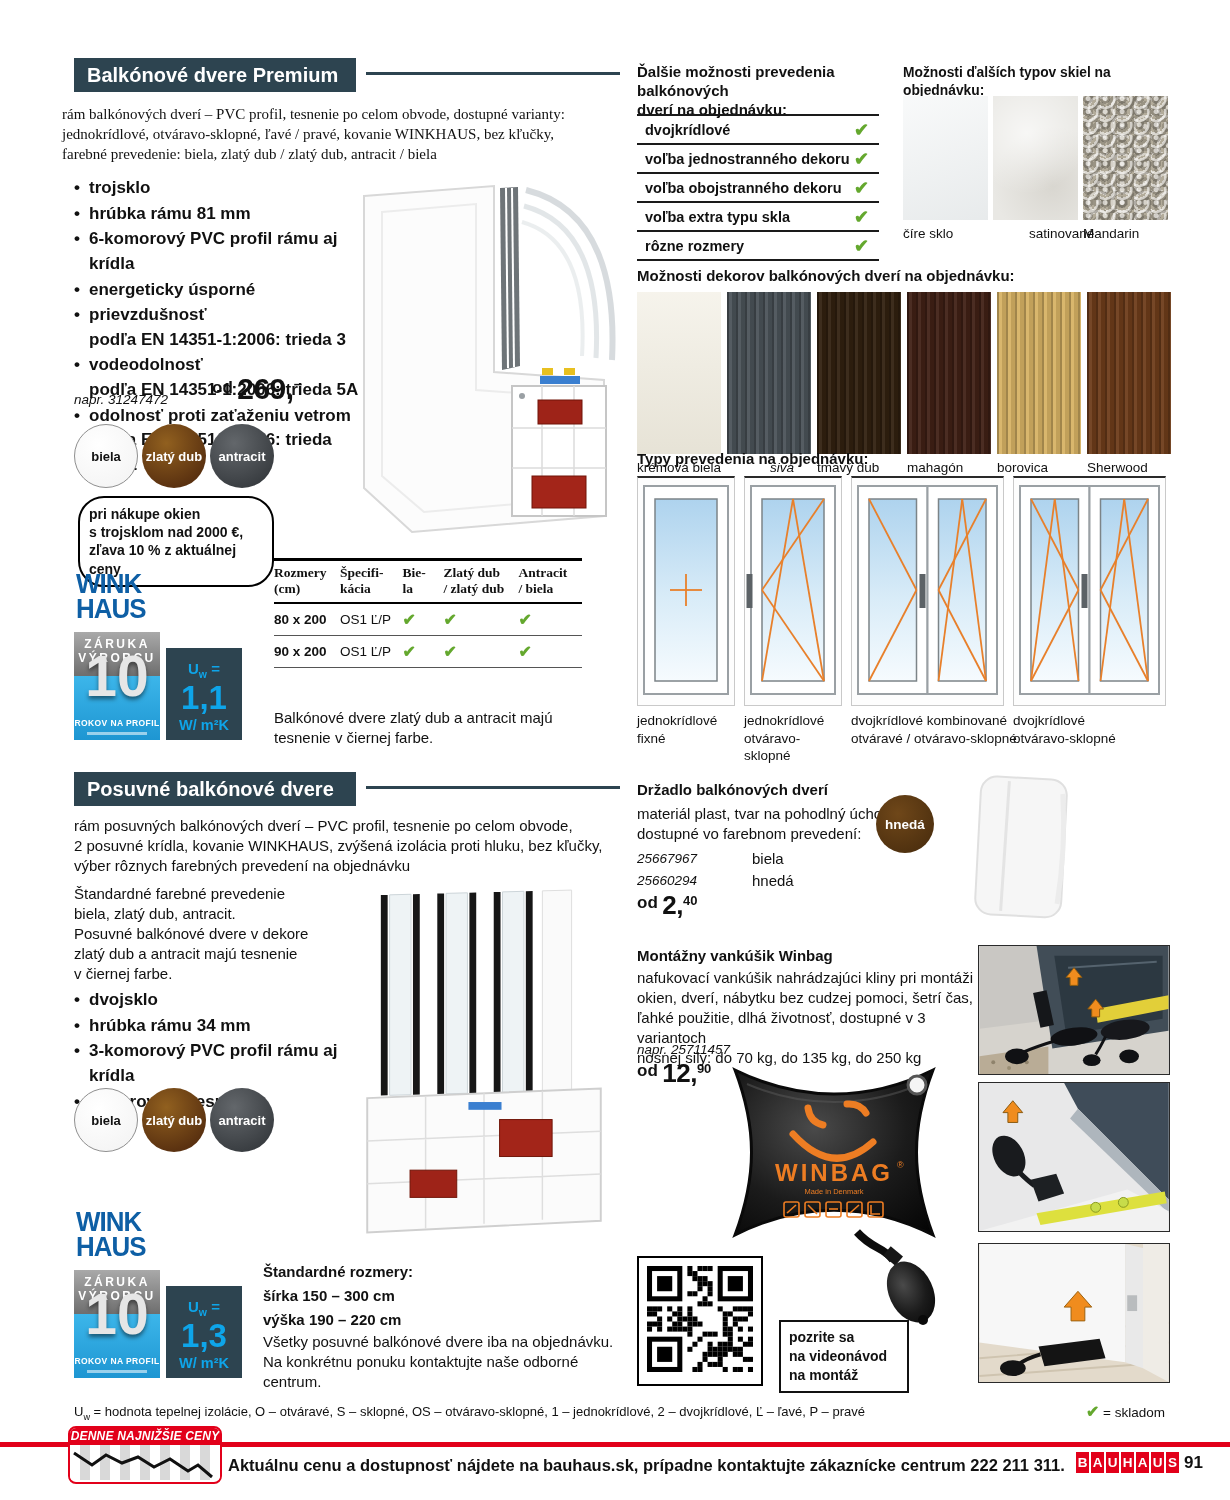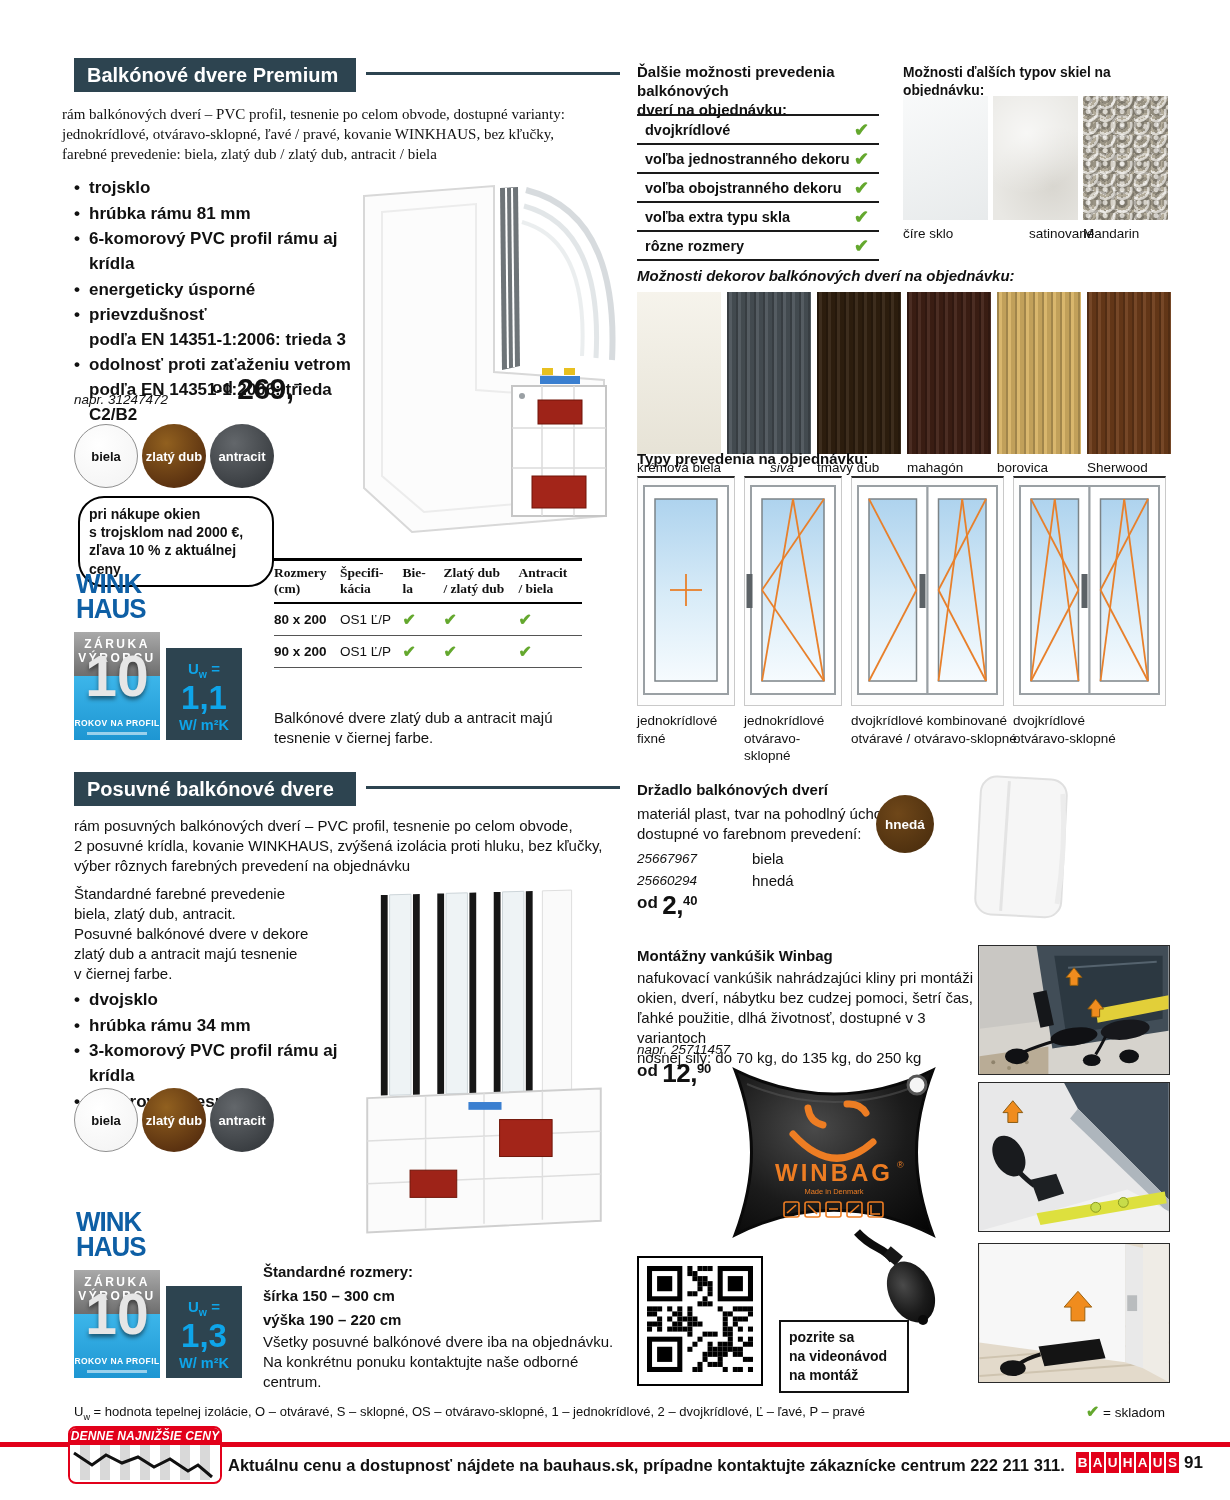--- a/index.html
+++ b/index.html
@@ -126,20 +126,21 @@
   <div class="abs body-text prewrap" style="left:62px;top:104px;width:548px;font-family:Liberation Serif, serif;">rám balkónových dverí – PVC profil, tesnenie po celom obvode, dostupné varianty:
 jednokrídlové, otváravo-sklopné, ľavé / pravé, kovanie WINKHAUS, bez kľučky,
 farebné prevedenie: biela, zlatý dub / zlatý dub, antracit / biela</div>
 
   <ul class="bullets abs" style="left:74px;top:176px;width:305px;">
     <li><span>trojsklo</span></li>
     <li><span>hrúbka rámu 81 mm</span></li>
     <li><span>6-komorový PVC profil rámu aj krídla</span></li>
     <li><span>energeticky úsporné</span></li>
     <li><span>prievzdušnosť</span><span class="b-sub">podľa EN 14351-1:2006: trieda 3</span></li>
+    <li><span>vodeodolnosť</span><span class="b-sub">podľa EN 14351-1:2006: trieda 5A</span></li>
     <li><span>odolnosť proti zaťaženiu vetrom</span><span class="b-sub">podľa EN 14351-1:2006: trieda C2/B2</span></li>
   </ul>
 
   <div class="abs example" style="left:74px;top:392px;">napr. 31247472</div>
   <div class="abs price" style="left:212px;top:372px;">
     <span class="pfx">od</span>
     <span class="pval">269,</span><span class="psup">–</span>
   </div>
 
   <div class="abs" style="left:348px;top:180px;width:268px;height:377px;">
@@ -264,21 +265,21 @@
   </div>
 
   <div class="rh" style="left:903px;top:64px;width:285px;font-size:13.8px;">Možnosti ďalších typov skiel na objednávku:</div>
   <div class="sw clear-glass" style="left: 903px; top: 96px; width: 85px; height: 124px; background-color: rgb(239, 242, 243);"></div>
   <div class="sw satin" style="left: 993px; top: 96px; width: 85px; height: 124px; background-color: rgb(233, 232, 228);"></div>
   <div class="sw mandarin" style="left: 1083px; top: 96px; width: 85px; height: 124px; background-color: rgb(178, 171, 154);"></div>
   <div class="sw-label" style="left:903px;top:226px;">číre sklo</div>
   <div class="sw-label" style="left:993px;top:226px;margin-left:36px;">satinované</div>
   <div class="sw-label" style="left:1083px;top:226px;">Mandarin</div>
 
-  <div class="rh" style="left:637px;top:266px;width:540px;font-style:italic;">Možnosti dekorov balkónových dverí na objednávku:</div>
+  <div class="rh" style="left:637px;top:266px;width:540px;">Možnosti dekorov balkónových dverí na objednávku:</div>
   <div class="sw smooth" style="left: 637px; top: 292px; width: 84px; height: 162px; background-color: rgb(240, 236, 223);"></div>
   <div class="sw wood" style="left: 727px; top: 292px; width: 84px; height: 162px; background-color: rgb(74, 82, 88);"></div>
   <div class="sw wood" style="left: 817px; top: 292px; width: 84px; height: 162px; background-color: rgb(49, 32, 15);"></div>
   <div class="sw wood" style="left: 907px; top: 292px; width: 84px; height: 162px; background-color: rgb(64, 32, 21);"></div>
   <div class="sw wood" style="left: 997px; top: 292px; width: 84px; height: 162px; background-color: rgb(215, 178, 100);"></div>
   <div class="sw wood" style="left: 1087px; top: 292px; width: 84px; height: 162px; background-color: rgb(109, 60, 26);"></div>
   <div class="sw-label" style="left:637px;top:460px;">krémová biela</div>
   <div class="sw-label" style="left:770px;top:460px;font-style:italic;">sivá</div>
   <div class="sw-label" style="left:817px;top:460px;">tmavý dub</div>
   <div class="sw-label" style="left:907px;top:460px;">mahagón</div>

